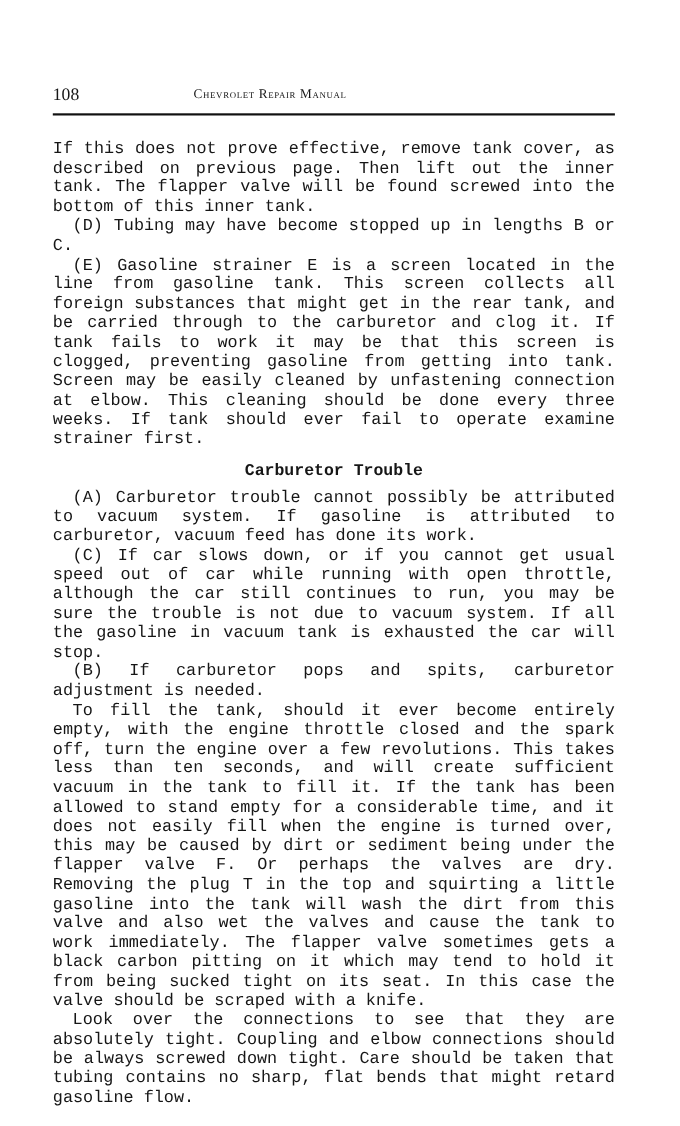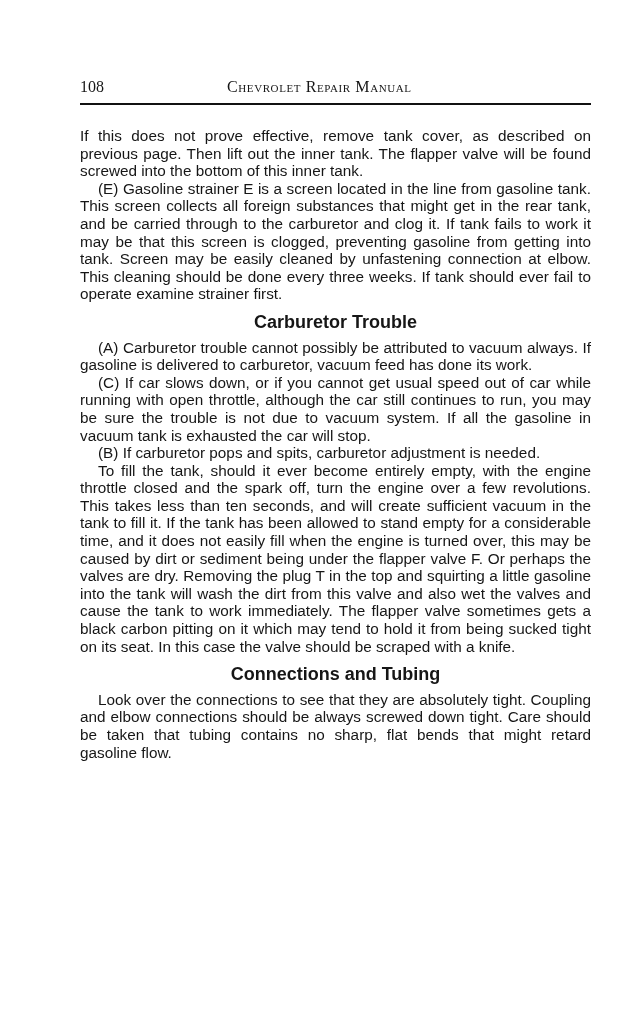--- a/index.html
+++ b/index.html
@@ -13,90 +13,89 @@
       position: relative;
       overflow: hidden;
       font-family: "DejaVu Serif", "Liberation Serif", serif;
       color: #161616;
     }
     .page {
       position: absolute;
       left: 48px;
       top: 78px;
       width: 511px;
-      margin-left: 32px;
     }
     .running-head {
       position: relative;
       height: 22px;
       font-family: "Liberation Serif", "DejaVu Serif", serif;
       font-size: 16px;
     }
     .page-number {
       position: absolute;
       left: 0;
       top: 0;
       font-size: 16px;
     }
     .running-title {
       position: absolute;
-      left: 147px;
+      left: 128px;
       top: 0;
       font-variant: small-caps;
       letter-spacing: 0.6px;
-      font-size: 16px;
+      font-size: 12px;
     }
     .rule {
       position: absolute;
       left: 0;
       top: 25px;
       width: 511px;
       height: 2px;
       background: #111;
     }
     .body-text {
       position: absolute;
       left: 0;
       top: 49px;
       width: 511px;
-      font-family: Liberation Sans, sans-serif;
+      font-family: Liberation Mono, monospace;
       font-size: 15.3px;
       line-height: 17.6px;
       text-align: justify;
     }
     .body-text p {
       margin: 0;
     }
     .indent {
       text-indent: 18px;
     }
     .section-heading {
       text-align: center;
       font-weight: bold;
-      font-size: 18px;
+      font-size: 15px;
       margin: 11px 0 7px 0 !important;
     }
   </style>
 </head>
 <body>
 
 <div class="page">
   <div class="running-head">
     <span class="page-number">108</span>
     <span class="running-title">Chevrolet Repair Manual</span>
     <div class="rule"></div>
   </div>
 
   <div class="body-text">
     <p>If this does not prove effective, remove tank cover, as described on previous page. Then lift out the inner tank. The flapper valve will be found screwed into the bottom of this inner tank.</p>
+    <p class="indent">(D) Tubing may have become stopped up in lengths B or C.</p>
     <p class="indent">(E) Gasoline strainer E is a screen located in the line from gasoline tank. This screen collects all foreign substances that might get in the rear tank, and be carried through to the carburetor and clog it. If tank fails to work it may be that this screen is clogged, preventing gasoline from getting into tank. Screen may be easily cleaned by unfastening connection at elbow. This cleaning should be done every three weeks. If tank should ever fail to operate examine strainer first.</p>
 
     <p class="section-heading">Carburetor Trouble</p>
-    <p class="indent">(A) Carburetor trouble cannot possibly be attributed to vacuum always. If gasoline is delivered to carburetor, vacuum feed has done its work.</p>
+    <p class="indent">(A) Carburetor trouble cannot possibly be attributed to vacuum system. If gasoline is attributed to carburetor, vacuum feed has done its work.</p>
     <p class="indent">(C) If car slows down, or if you cannot get usual speed out of car while running with open throttle, although the car still continues to run, you may be sure the trouble is not due to vacuum system. If all the gasoline in vacuum tank is exhausted the car will stop.</p>
     <p class="indent">(B) If carburetor pops and spits, carburetor adjustment is needed.</p>
 
     <p class="indent">To fill the tank, should it ever become entirely empty, with the engine throttle closed and the spark off, turn the engine over a few revolutions. This takes less than ten seconds, and will create sufficient vacuum in the tank to fill it. If the tank has been allowed to stand empty for a considerable time, and it does not easily fill when the engine is turned over, this may be caused by dirt or sediment being under the flapper valve F. Or perhaps the valves are dry. Removing the plug T in the top and squirting a little gasoline into the tank will wash the dirt from this valve and also wet the valves and cause the tank to work immediately. The flapper valve sometimes gets a black carbon pitting on it which may tend to hold it from being sucked tight on its seat. In this case the valve should be scraped with a knife.</p>
 
-    <p class="section-heading">Connections and Tubing</p>
     <p class="indent">Look over the connections to see that they are absolutely tight. Coupling and elbow connections should be always screwed down tight. Care should be taken that tubing contains no sharp, flat bends that might retard gasoline flow.</p>
   </div>
 </div>
 
 </body></html>

